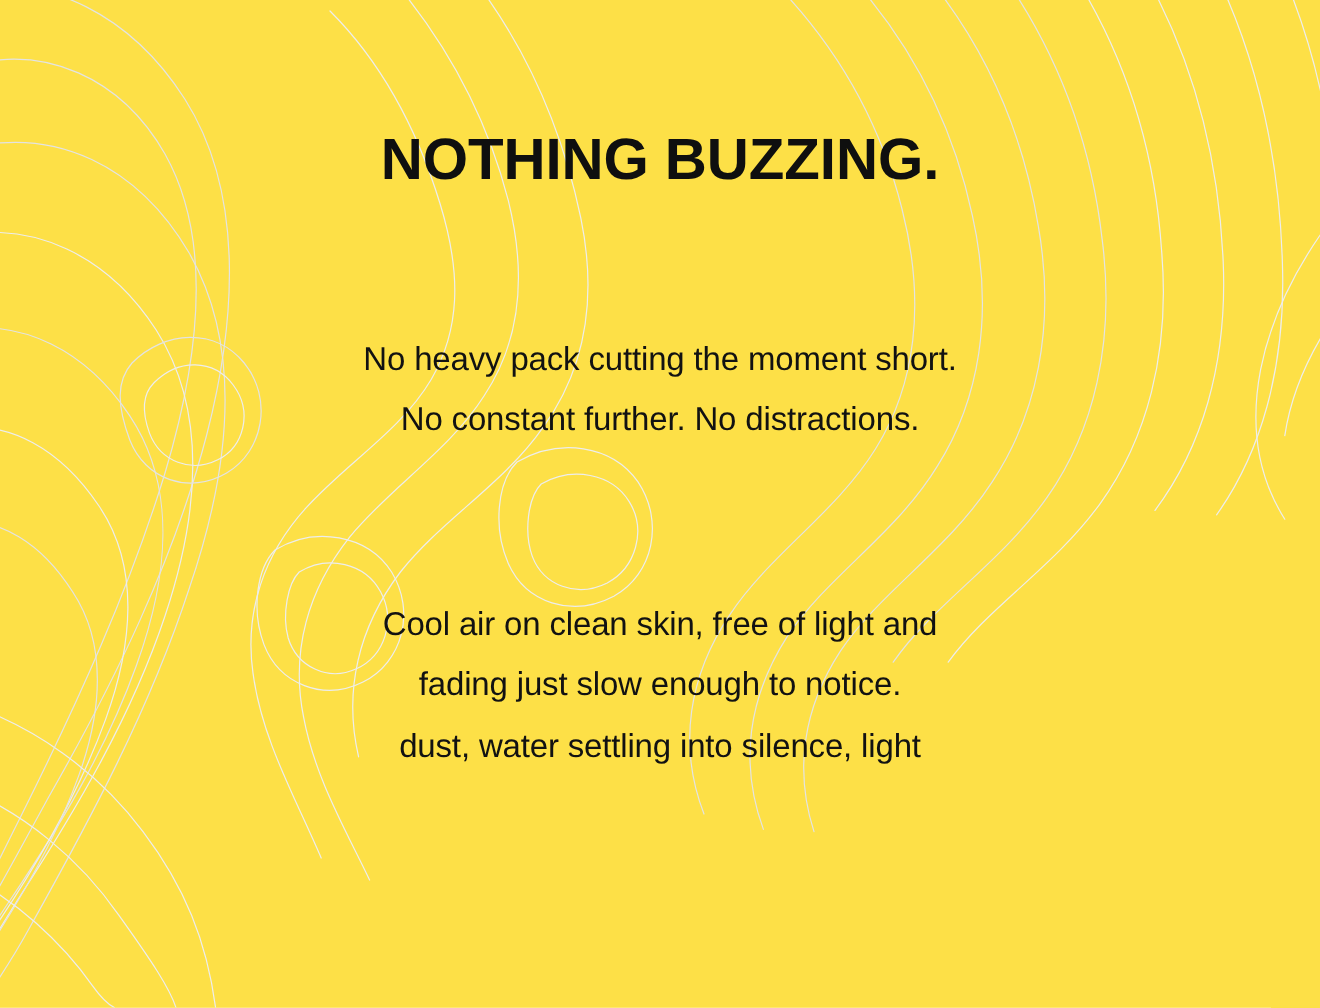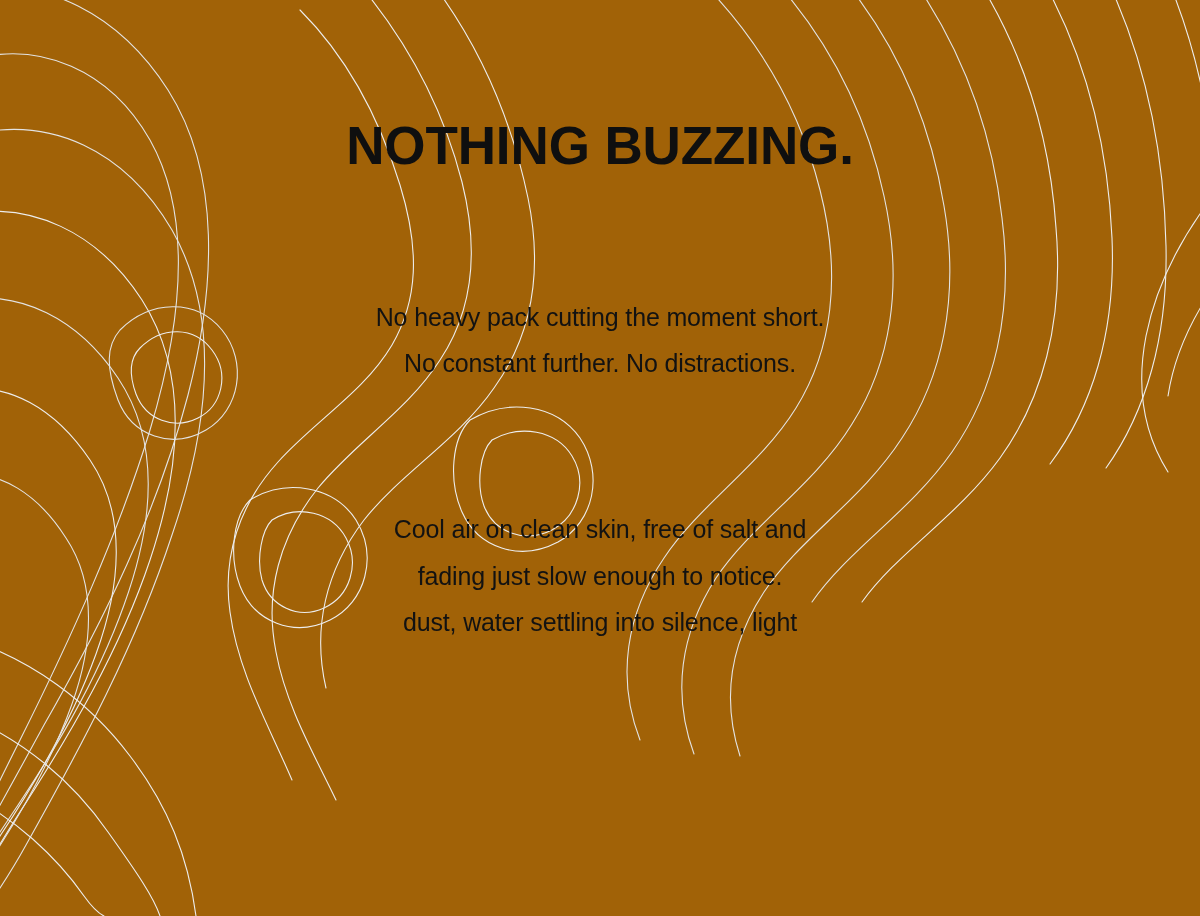--- a/index.html
+++ b/index.html
@@ -10,21 +10,21 @@
     width: 1200px;
     height: 916px;
     overflow: hidden;
     font-family: "Liberation Sans", "DejaVu Sans", sans-serif;
   }
 
   #stage {
     position: relative;
     width: 1200px;
     height: 916px;
-    background: #a16207;
+    background: #fde047;
     overflow: hidden;
   }
 
   
   #topo-layer {
     position: absolute;
     inset: 0;
     width: 1200px;
     height: 916px;
     pointer-events: none;
@@ -68,21 +68,21 @@
     white-space: nowrap;
   }
   .headline-line {
     display: block;
   }
 
   .body-block {
     width: 1040px;
     text-align: center;
     color: #121212;
-    font-size: 25px;
+    font-size: 30px;
     font-weight: 400;
     line-height: 1.85;
     letter-spacing: -0.15px;
   }
   .body-line {
     display: block;
     white-space: nowrap;
   }
 
   .gap-1 { height: 44px; }
@@ -154,21 +154,21 @@
     <div class="gap-1"></div>
 
     <p class="body-block">
       <span class="body-line">No heavy pack cutting the moment short.</span>
       <span class="body-line">No constant further. No distractions.</span>
     </p>
 
     <div class="gap-2"></div>
 
     <p class="body-block">
-      <span class="body-line">Cool air on clean skin, free of salt and</span>
+      <span class="body-line">Cool air on clean skin, free of light and</span>
       <span class="body-line">fading just slow enough to notice.</span>
       <span class="body-line">dust, water settling into silence, light</span>
     </p>
 
     <div class="gap-3"></div>
 
 
   </div>
 </div>
 

